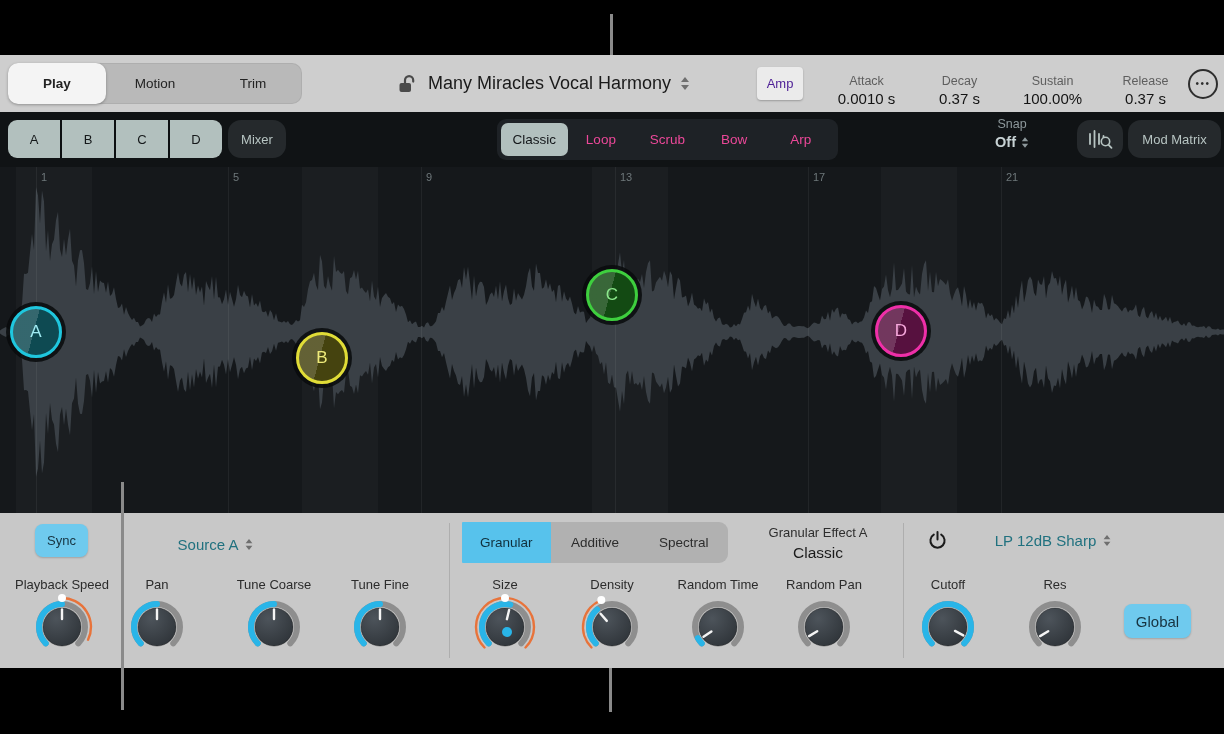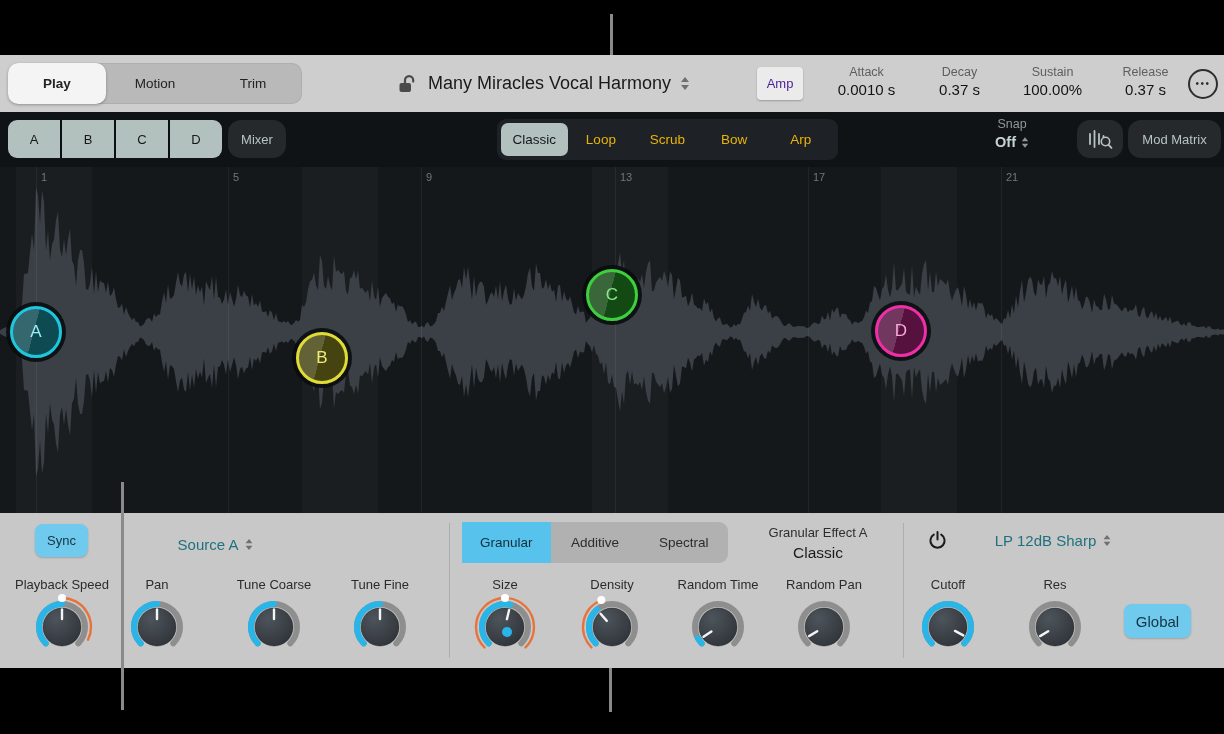--- a/index.html
+++ b/index.html
@@ -20,36 +20,36 @@
   .preset-group{position:absolute;left:396px;top:0;height:57px;display:flex;align-items:center;gap:10px;}
   .preset-name{font-size:18px;color:#1a1a1a;}
   .updown{display:inline-flex;flex-direction:column;gap:3px;align-items:center;}
   .updown i{display:block;width:0;height:0;border-left:4px solid transparent;border-right:4px solid transparent;}
   .updown .up{border-bottom:5px solid currentColor;}
   .updown .down{border-top:5px solid currentColor;}
   .chev-gray{color:#6f6f6f;}
   .amp-btn{position:absolute;left:757px;top:12px;width:46px;height:33px;background:#ebebeb;border-radius:4px;
            display:flex;align-items:center;justify-content:center;font-size:13px;color:#4c1d95;
            box-shadow:0 1px 2px rgba(0,0,0,0.25);}
-  .env-params{position:absolute;left:820px;top:0;width:372px;height:57px;display:flex;}
+  .env-params{position:absolute;left:820px;top:9px;width:372px;height:57px;display:flex;}
   .env-param{width:93px;text-align:center;}
   .env-label{margin-top:10px;font-size:12.5px;color:#5e5e5e;}
   .env-value{margin-top:2px;font-size:15px;color:#131313;}
   .more-btn{position:absolute;left:1188px;top:14px;width:30px;height:30px;border-radius:50%;
             border:2px solid #2e2e2e;box-sizing:border-box;display:flex;align-items:center;justify-content:center;}
   .more-dots{font-size:10px;letter-spacing:1.5px;color:#2e2e2e;margin-top:-2px;}
   
   .abcd{position:absolute;left:8px;top:8px;width:214px;height:38px;background:#0c0f11;border-radius:9px;
         display:flex;gap:2px;overflow:hidden;}
   .abcd-btn{flex:1;background:#b2c0be;color:#15181a;font-size:13px;display:flex;align-items:center;justify-content:center;}
   .dark-btn{position:absolute;background:#25292c;border-radius:13px;color:#b7c4c2;font-size:13px;
             display:flex;align-items:center;justify-content:center;}
   .play-tabs{position:absolute;left:497px;top:7px;width:341px;height:41px;background:#1e2226;border-radius:9px;
              display:flex;align-items:center;padding:0 4px;box-sizing:border-box;}
-  .play-tab{flex:1;height:33px;display:flex;align-items:center;justify-content:center;color:#eab308;
+  .play-tab{flex:1;height:33px;display:flex;align-items:center;justify-content:center;color:#ec4899;
             font-size:13.5px;border-radius:7px;}
   .play-tab-selected{background:#b2c0be;color:#14171a;}
   .snap-group{position:absolute;left:972px;top:5px;width:80px;text-align:center;}
   .snap-label{font-size:12.5px;color:#8d989b;}
   .snap-value{margin-top:3px;font-size:14.5px;color:#c7d2d4;font-weight:bold;display:flex;align-items:center;justify-content:center;gap:5px;}
   .snap-value .updown{transform:scale(0.8);color:#8d989b;}
   
   .gridline{position:absolute;top:0;bottom:0;width:1px;background:rgba(255,255,255,0.06);}
   .wave-band{position:absolute;top:0;bottom:0;background:rgba(255,255,255,0.028);}
   .ruler-num{position:absolute;top:4px;font-size:11px;color:#6e777a;}

